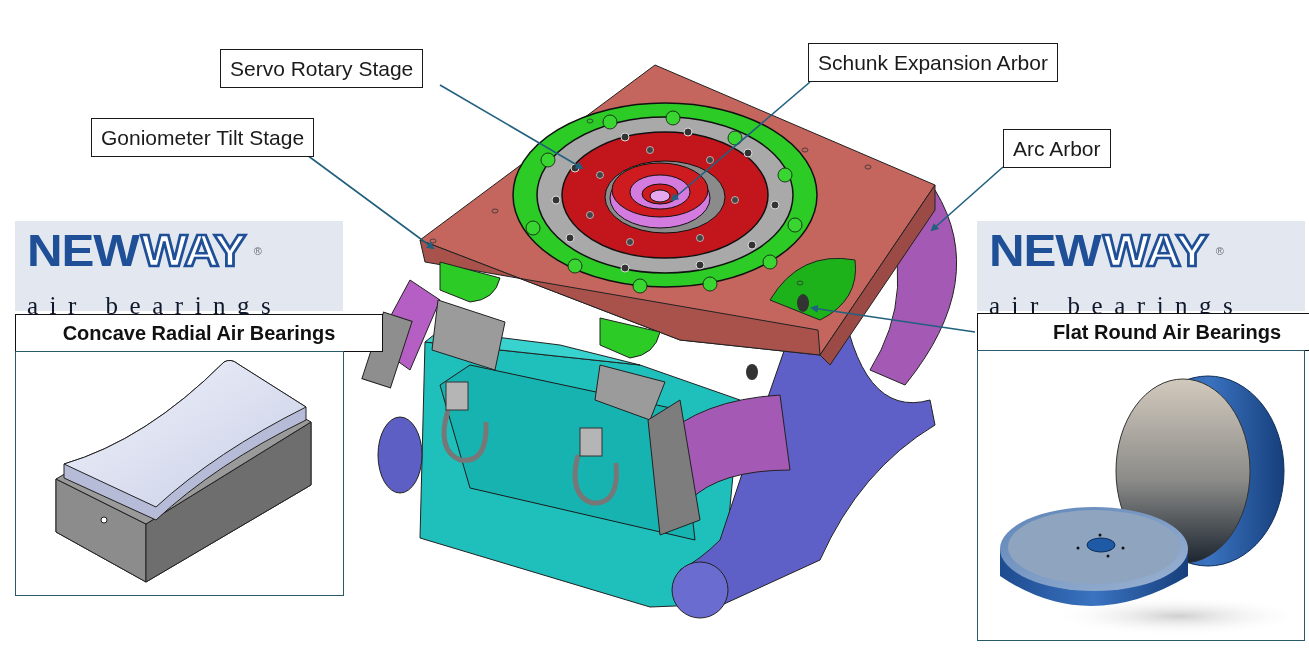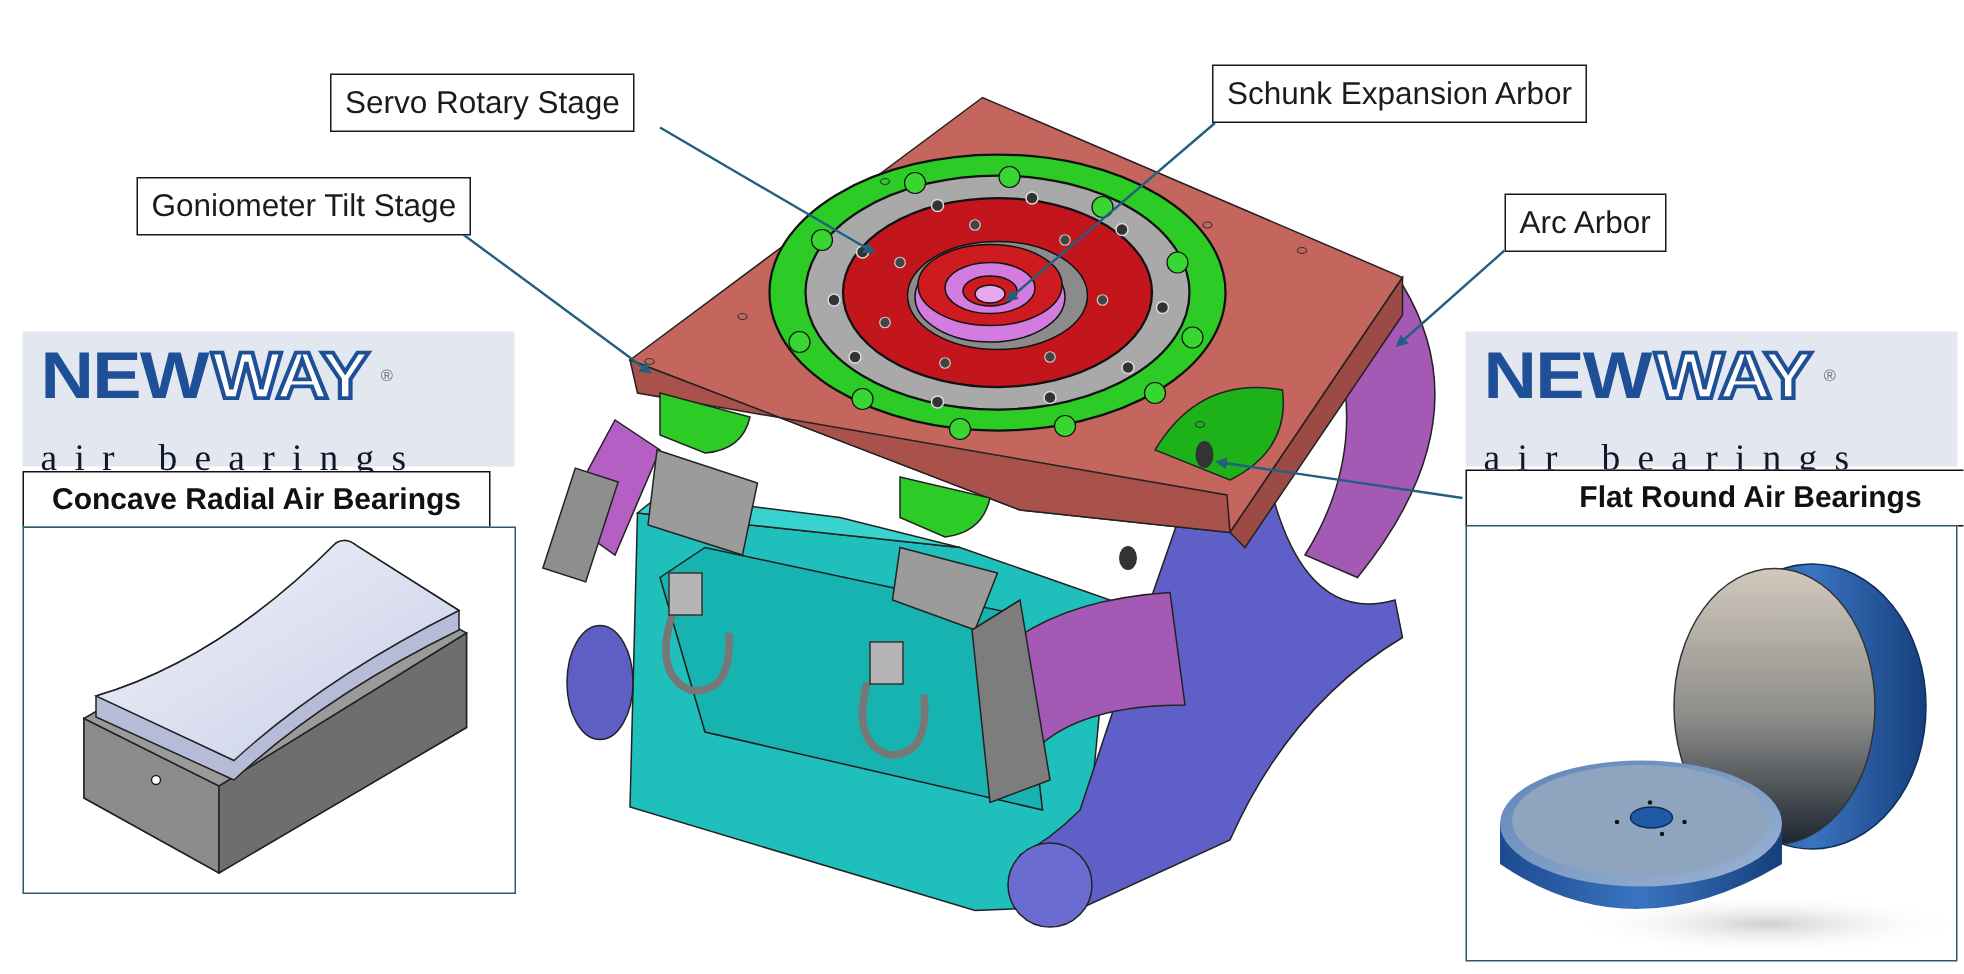--- a/index.html
+++ b/index.html
@@ -151,21 +151,21 @@
 <div class="callout" style="left:1003px;top:129px;">Arc Arbor</div>
 
 <div class="logo" style="left:15px;top:221px;width:328px;height:90px;">
   <div class="brand">
     <span class="new">NEW</span>
     <span class="way">WAY</span>
     <span class="reg">®</span>
   </div>
   <div class="sub">air bearings</div>
 </div>
-<div class="title-box" style="left:15px;top:314px;width:312px;">Concave Radial Air Bearings</div>
+<div class="title-box" style="left:15px;top:314px;width:368px;">Concave Radial Air Bearings</div>
 <div class="img-box" style="left:15px;top:351px;width:329px;height:245px;">
   <svg width="329" height="245">
     <defs>
       <linearGradient id="padTop" x1="0" y1="0" x2="1" y2="1">
         <stop offset="0" stop-color="#f2f4fb"></stop>
           <stop offset="1" stop-color="#c7cde6"></stop>
       </linearGradient>
     </defs>
 
     <polygon points="40,127 130,172 295,70 295,133 130,230 40,180" fill="#7d7d7d" stroke="#222"></polygon>

